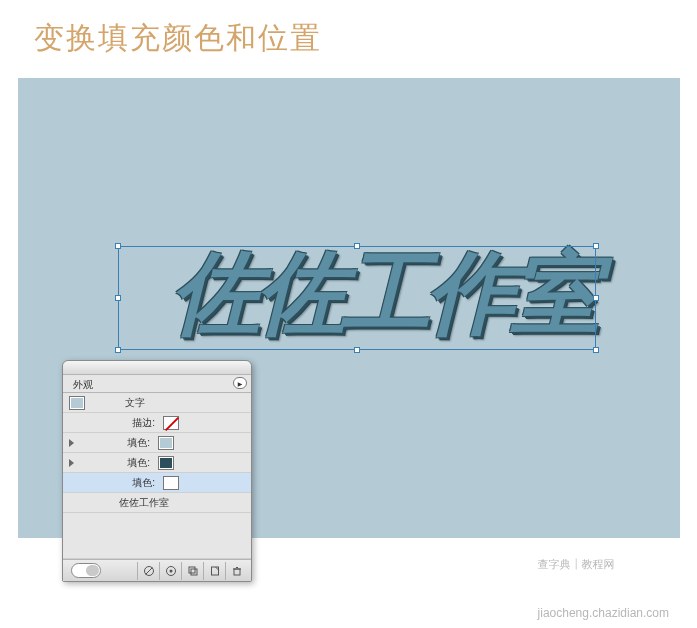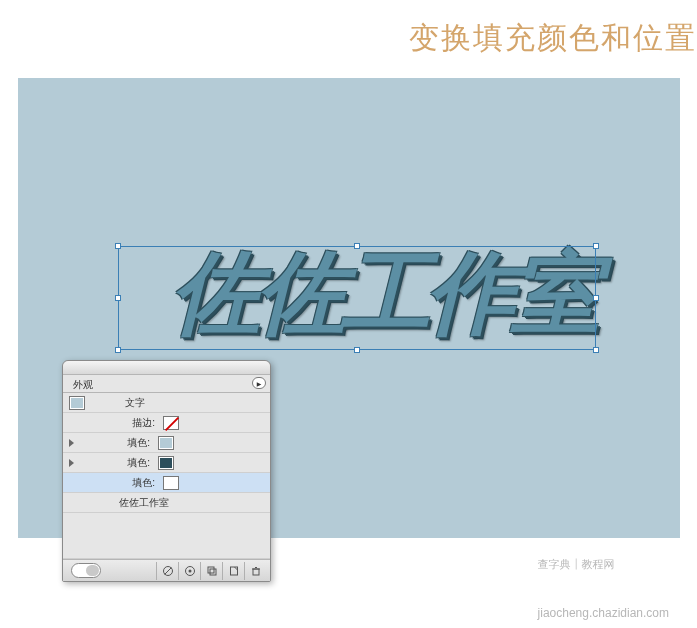--- a/index.html
+++ b/index.html
@@ -9,21 +9,20 @@
   background: #fff;
   font-family: "Microsoft YaHei", "SimHei", sans-serif;
   position: relative;
 }
 .heading {
   font-size: 30px;
   color: #d4a56b;
   padding: 18px 0 0 34px;
   font-weight: normal;
   letter-spacing: 2px;
-  text-align: right;
 }
 .canvas-area {
   position: absolute;
   left: 18px;
   top: 78px;
   width: 662px;
   height: 460px;
   background: #b4cbd6;
 }
 .selection-box {
@@ -67,21 +66,21 @@
     3px 3px 0 #2a4854,
     4px 4px 2px rgba(0,0,0,0.3);
   letter-spacing: -5px;
   line-height: 1.1;
   white-space: nowrap;
 }
 .panel {
   position: absolute;
   left: 62px;
   top: 360px;
-  width: 209px;
+  width: 190px;
   background: #e6e6e6;
   border: 1px solid #8a8a8a;
   border-radius: 6px 6px 2px 2px;
   box-shadow: 2px 2px 6px rgba(0,0,0,0.3);
 }
 .panel-titlebar {
   height: 14px;
   background: linear-gradient(#f5f5f5,#d8d8d8);
   border-bottom: 1px solid #b5b5b5;
   border-radius: 6px 6px 0 0;

